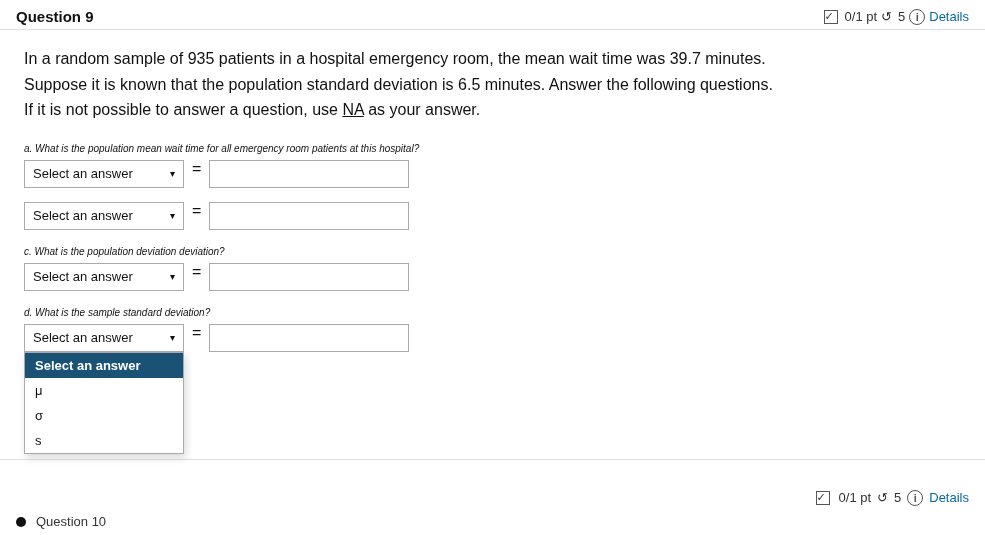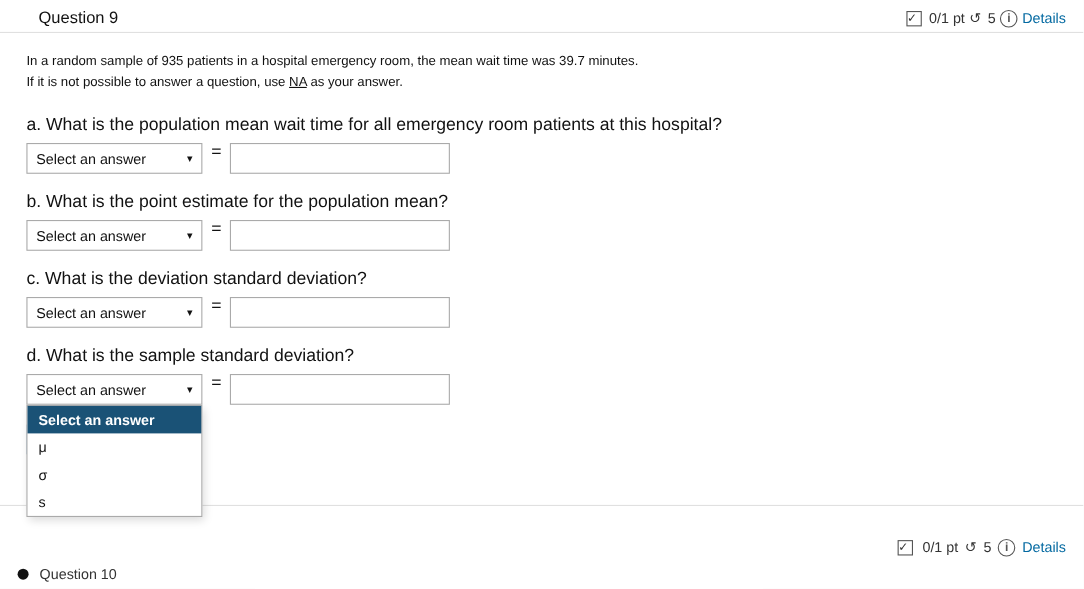--- a/index.html
+++ b/index.html
@@ -17,23 +17,22 @@
       overflow: hidden;
     }
     .header-bar {
       display: flex;
       justify-content: space-between;
       align-items: center;
       padding: 8px 16px 4px 16px;
       border-bottom: 1px solid #e0e0e0;
     }
     .question-title {
-      font-weight: normal;
+      font-weight: bold;
       font-size: 15px;
-      margin-left: 19px;
     }
     .header-right {
       display: flex;
       align-items: center;
       gap: 8px;
       font-size: 13px;
       color: #333;
     }
     .header-right .score {
       display: flex;
@@ -56,31 +55,32 @@
       border-radius: 50%;
       border: 1.5px solid #555;
       font-size: 11px;
       font-weight: bold;
       color: #555;
     }
     .content {
       padding: 16px 24px;
     }
     .problem-text {
-      font-size: 12px;
+      font-size: 16px;
       line-height: 1.6;
       margin-bottom: 18px;
     }
     .question-part {
       margin-bottom: 14px;
     }
     .part-label {
-      font-size: 16px;
+      font-size: 10px;
       margin-bottom: 4px;
       line-height: 1.5;
+      font-style: italic;
     }
     .input-row {
       display: flex;
       align-items: flex-start;
       gap: 8px;
     }
     .select-dropdown {
       display: flex;
       align-items: center;
       border: 1px solid #aaa;
@@ -205,51 +205,51 @@
         <a class="details-link">
           <span>Details</span>
         </a>
       </div>
     </div>
   </div>
 
   <div class="content">
     <div class="problem-text">
       <div>In a random sample of 935 patients in a hospital emergency room, the mean wait time was 39.7 minutes.</div>
+      <div>Suppose it is known that the population standard deviation is 6.5 minutes. Answer the following questions.</div>
       <div>
         If it is not possible to answer a question, use <u>NA</u> as your answer.
       </div>
     </div>
 
     <div class="question-part">
       <div class="part-label">a. What is the population mean wait time for all emergency room patients at this hospital?</div>
       <div class="input-row">
         <div class="select-dropdown">
           <span>Select an answer</span>
           <span class="chevron">▾</span>
         </div>
         <span class="equals">=</span>
         <input class="text-input" type="text" value="" style="">
       </div>
     </div>
 
     <div class="question-part">
-      <div class="part-label">b. What is the point estimate for the population mean?</div>
       <div class="input-row">
         <div class="select-dropdown">
           <span>Select an answer</span>
           <span class="chevron">▾</span>
         </div>
         <span class="equals">=</span>
         <input class="text-input" type="text" value="" style="">
       </div>
     </div>
 
     <div class="question-part">
-      <div class="part-label">c. What is the deviation standard deviation?</div>
+      <div class="part-label">c. What is the population deviation deviation?</div>
       <div class="input-row">
         <div class="select-dropdown">
           <span>Select an answer</span>
           <span class="chevron">▾</span>
         </div>
         <span class="equals">=</span>
         <input class="text-input" type="text" value="" style="">
       </div>
     </div>
 

